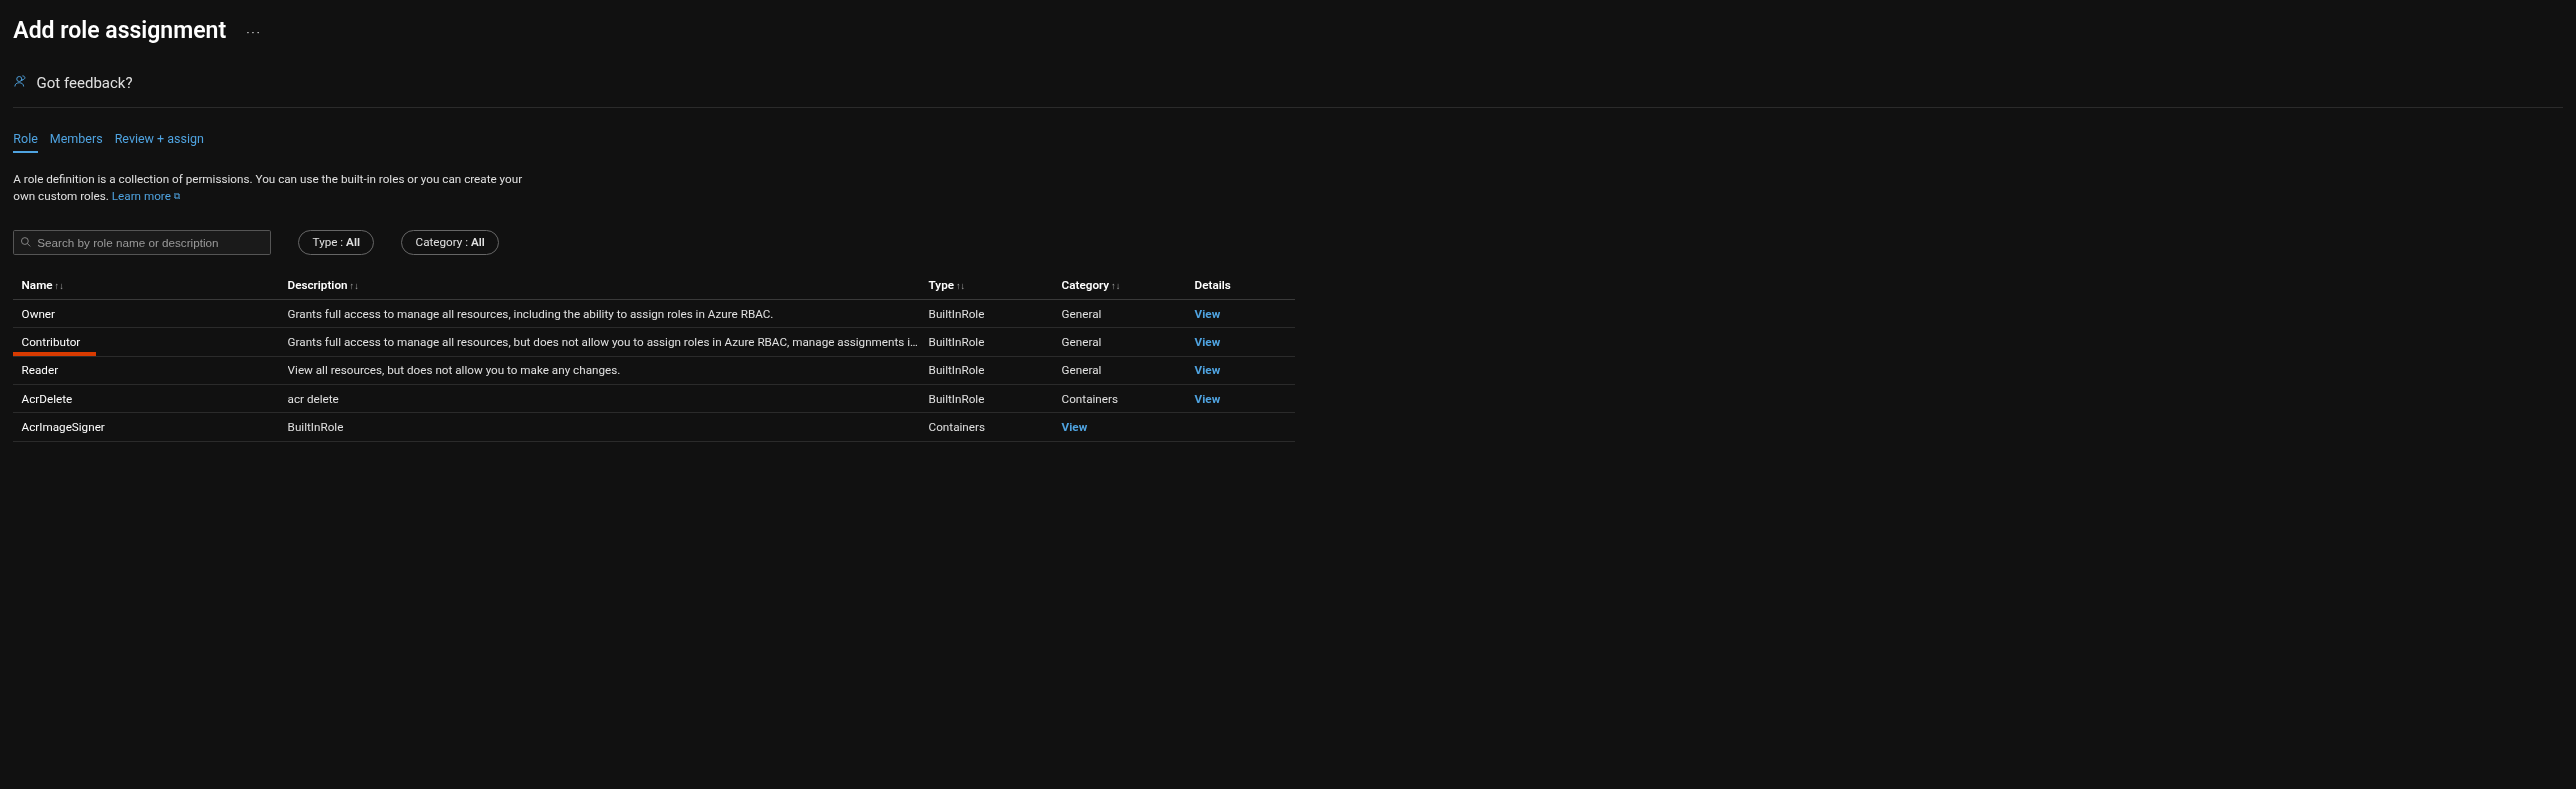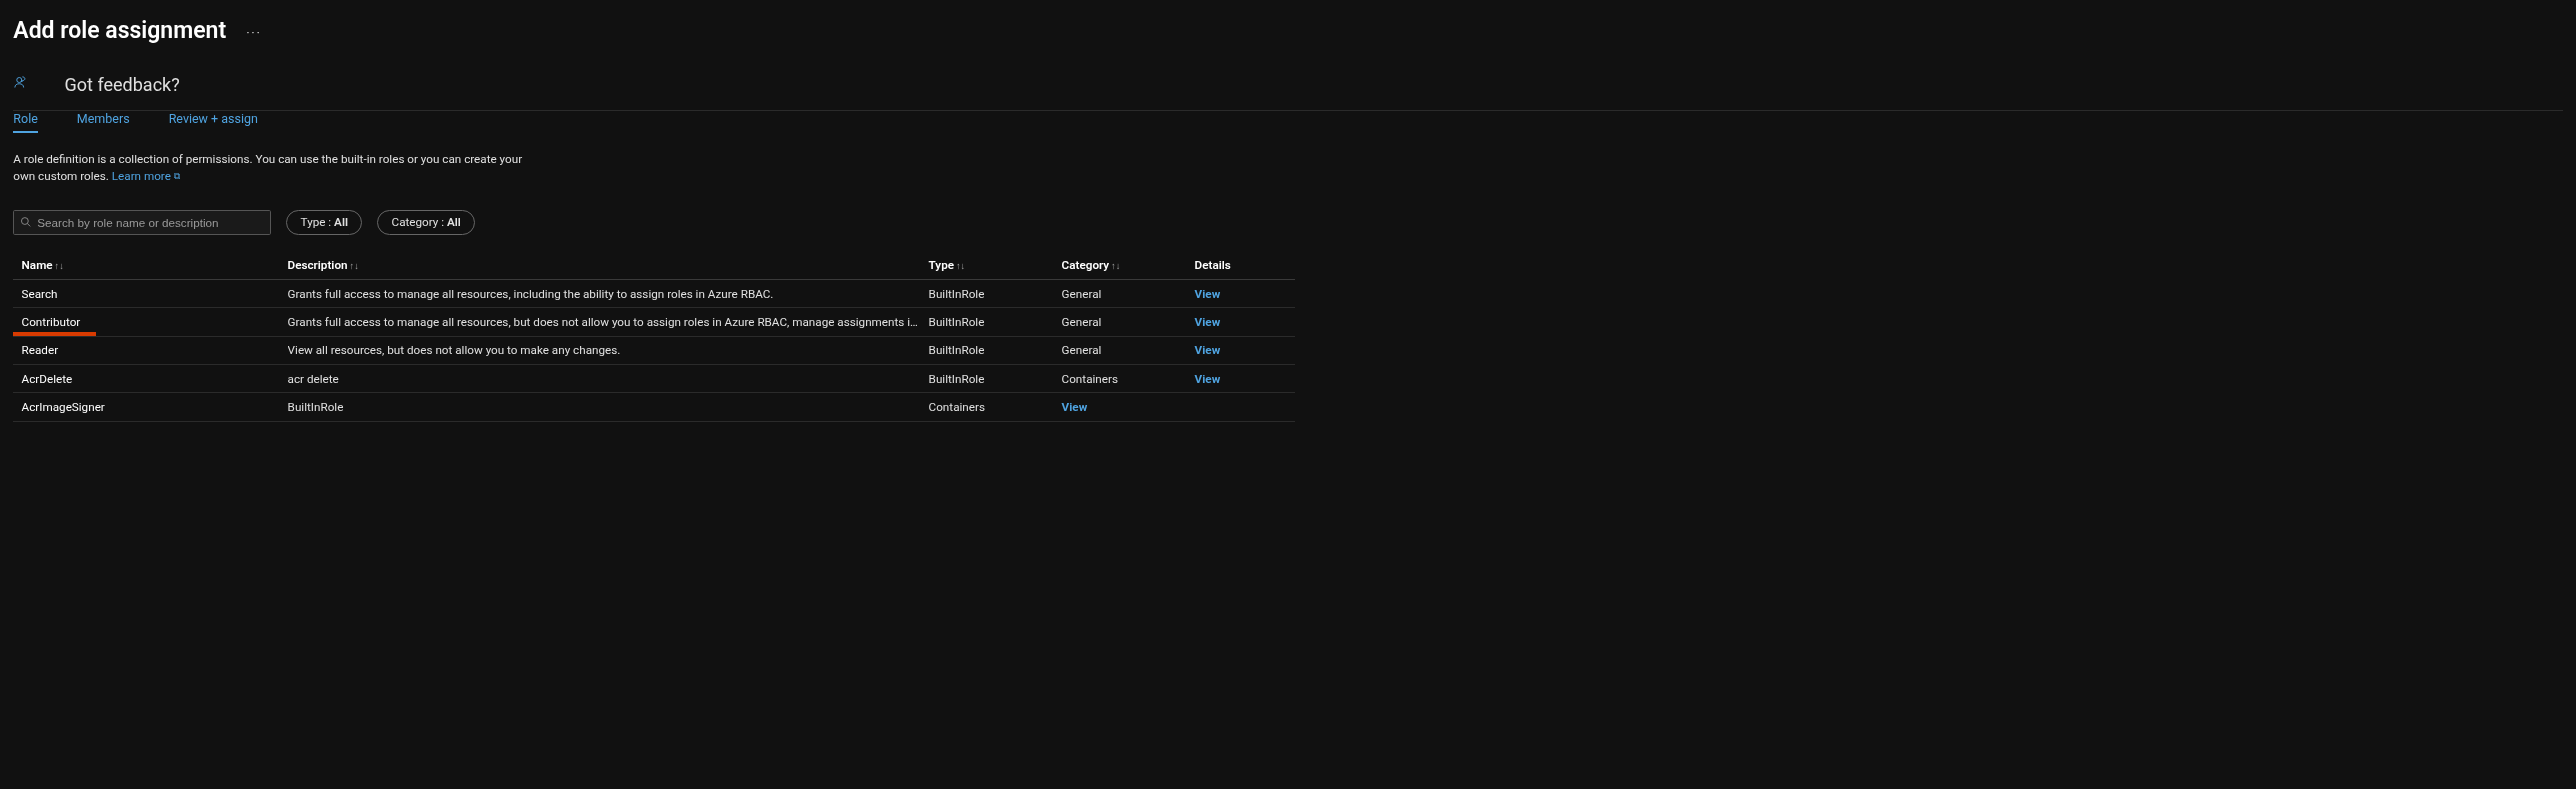--- a/index.html
+++ b/index.html
@@ -33,25 +33,26 @@
   }
   .feedback-row {
     display: flex;
     align-items: center;
     gap: 8.3px;
     padding: 5px 0 15px 0;
     border-bottom: 0.8px solid #2b2b2b;
     cursor: pointer;
   }
   .feedback-icon svg { width: 15px; height: 15px; stroke: #4fa3e0; fill: none; stroke-width: 1.5; }
-  .feedback-text { color: #e0e0e0; font-size: 18px; margin-left: 28px; }
+  .feedback-text { color: #e0e0e0; font-size: 15px; }
 
   .tabs {
     display: flex;
-    gap: 39px;
+    gap: 12px;
+    margin-top: 23px;
     margin-bottom: 18.3px;
   }
   .tab {
     color: #4fa3e0;
     font-size: 12.5px;
     cursor: pointer;
     padding-bottom: 5px;
   }
   .tab.active {
     border-bottom: 2.5px solid #4fa3e0;
@@ -65,21 +66,21 @@
   }
   .learn-more {
     color: #4fa3e0;
     cursor: pointer;
   }
   .ext-icon { font-size: 9.2px; vertical-align: 0.8px; }
 
   .filters-row {
     display: flex;
     align-items: center;
-    gap: 15px;
+    gap: 27px;
     margin-bottom: 16.7px;
   }
   .search-wrap {
     position: relative;
     width: 258px;
   }
   .search-wrap svg {
     position: absolute;
     left: 6.7px; top: 50%;
     transform: translateY(-50%);
@@ -228,21 +229,21 @@
       <div class="th">
         <span>Category</span>
           <span class="sort-icon">↑↓</span>
       </div>
       <div class="th">
         <span>Details</span>
       </div>
     </div>
     <div id="rows-container">
         <div class="trow">
-          <div class="name">Search</div>
+          <div class="name">Owner</div>
           <div class="desc">Grants full access to manage all resources, including the ability to assign roles in Azure RBAC.</div>
           <div>BuiltInRole</div>
           <div>General</div>
           <div class="view-link">View</div>
         </div>
         <div class="trow">
           <div class="name highlight-underline">Contributor</div>
           <div class="desc">Grants full access to manage all resources, but does not allow you to assign roles in Azure RBAC, manage assignments in Azure Blueprints, or share image galleries.</div>
           <div>BuiltInRole</div>
           <div>General</div>

